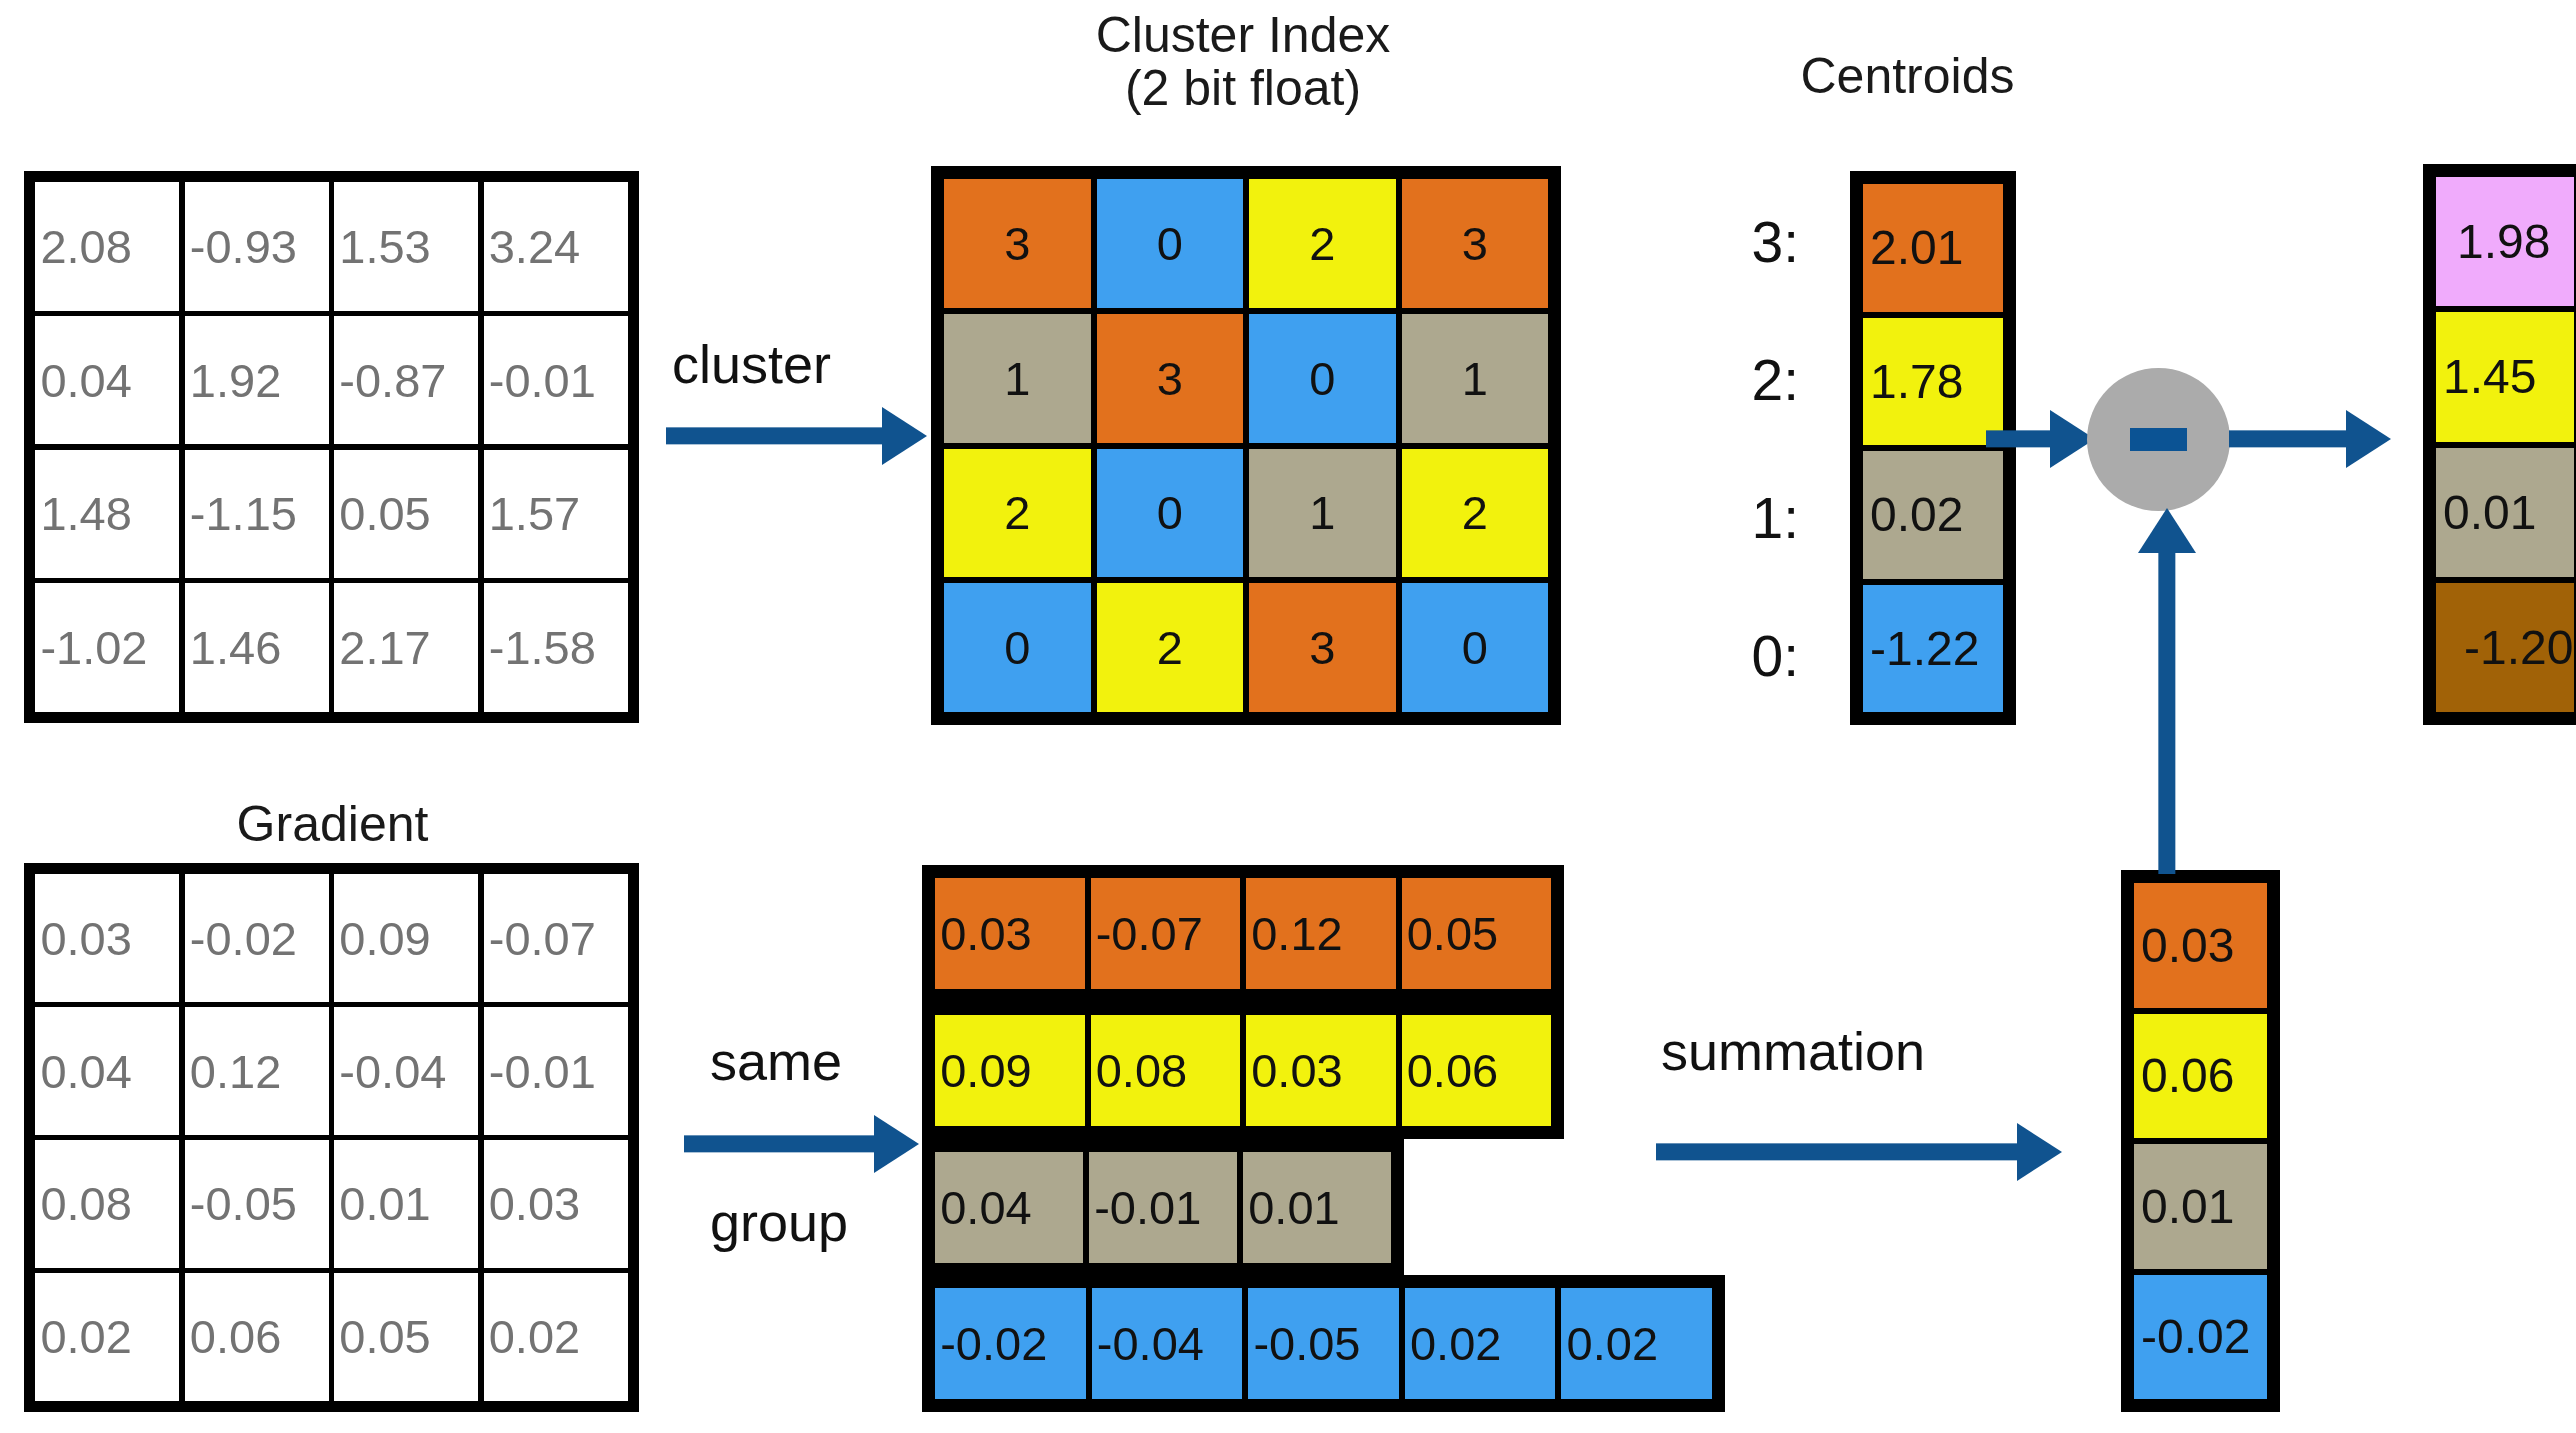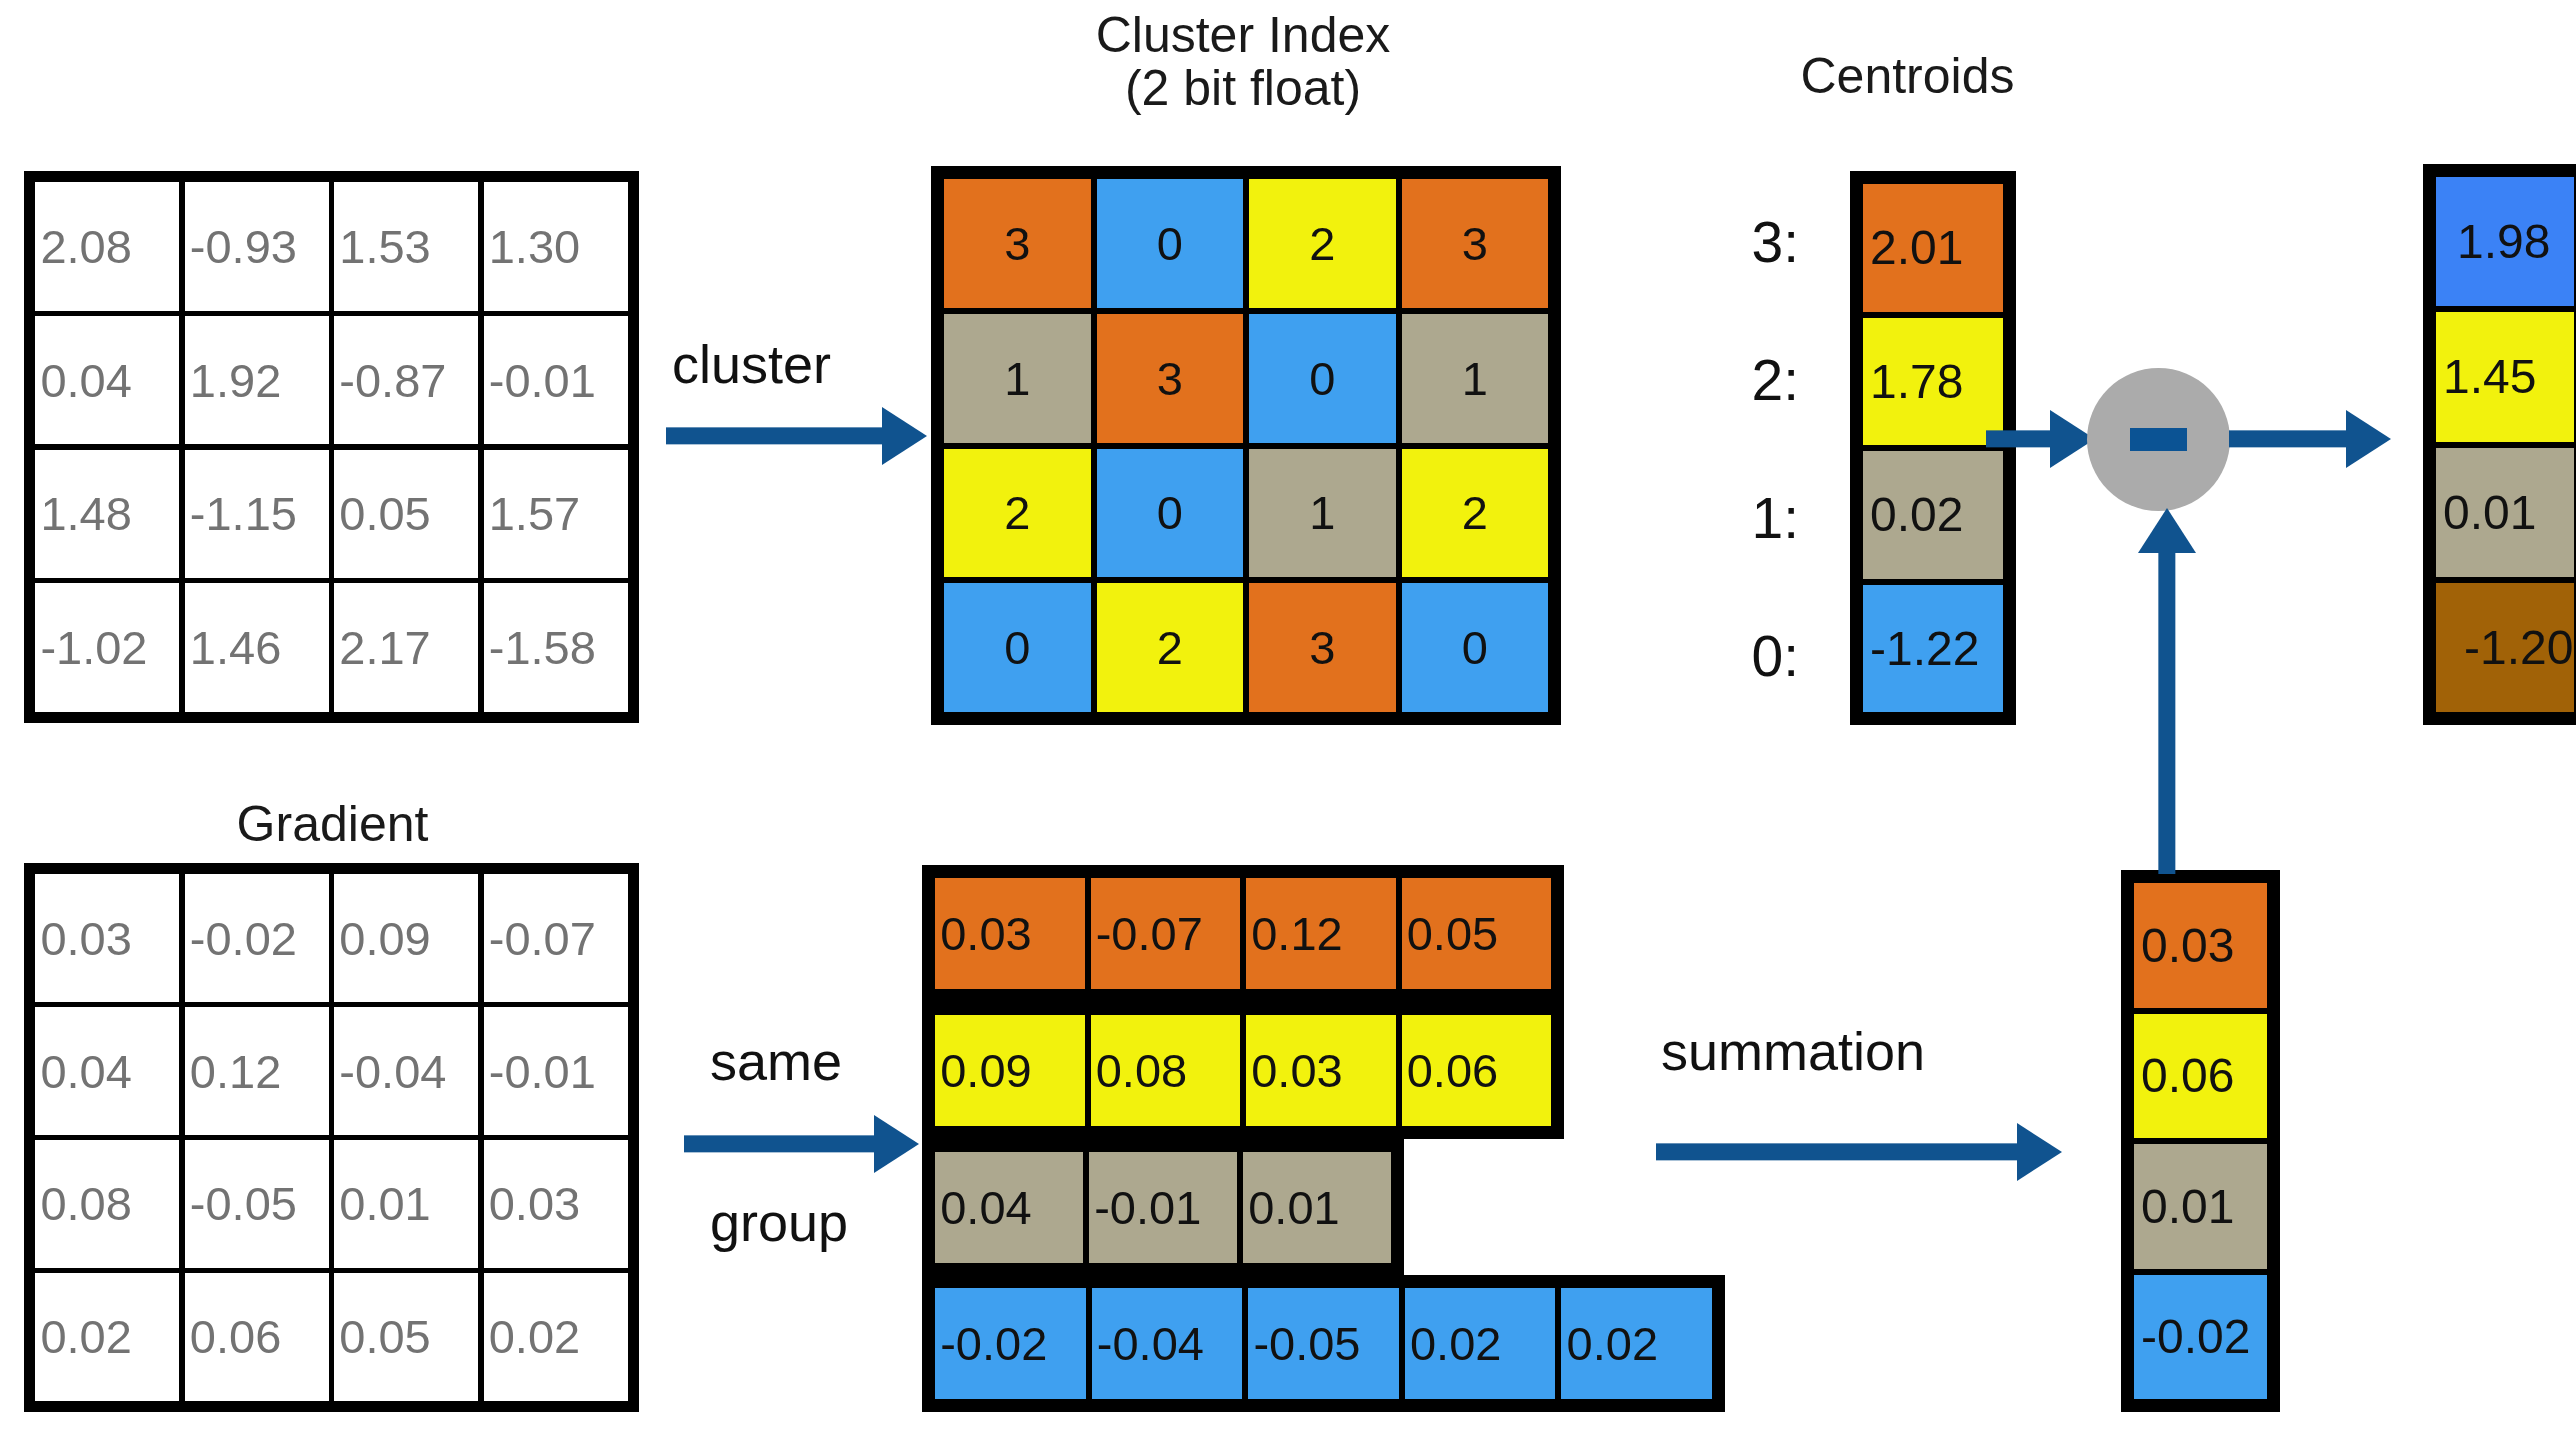--- a/index.html
+++ b/index.html
@@ -175,21 +175,21 @@
 </style>
 </head>
 <body>
 
 <div id="stage">
 
   <div class="abs matrix" id="weights-matrix" style="left: 24px; top: 171px; width: 615px; height: 552px; grid-template-columns: repeat(4, 1fr); grid-template-rows: repeat(4, 1fr);">
       <div class="cell">2.08</div>
       <div class="cell">-0.93</div>
       <div class="cell">1.53</div>
-      <div class="cell">1.30</div>
+      <div class="cell">3.24</div>
       <div class="cell">0.04</div>
       <div class="cell">1.92</div>
       <div class="cell">-0.87</div>
       <div class="cell">-0.01</div>
       <div class="cell">1.48</div>
       <div class="cell">-1.15</div>
       <div class="cell">0.05</div>
       <div class="cell">1.57</div>
       <div class="cell">-1.02</div>
       <div class="cell">1.46</div>
@@ -250,21 +250,21 @@
   <div class="op-node" style="left:2087px; top:368px; width:143px; height:143px;">
     <div class="minus"></div>
   </div>
 
   <div class="arrow-h" style="left:2229px; top:409px; width:162px; height:60px;">
     <div class="shaft" style="width:121px;"></div>
     <div class="head"></div>
   </div>
 
   <div class="abs strip" id="centroids-out-strip" style="left:2391px; top:164px; width:164px; height:561px;">
-      <div class="scell" style="background: #3b82f6; padding-left: 21px;">1.98</div>
+      <div class="scell" style="background: #f0abfc; padding-left: 21px;">1.98</div>
       <div class="scell" style="background: rgb(242, 242, 13);">1.45</div>
       <div class="scell" style="background: rgb(173, 168, 143);">0.01</div>
       <div class="scell" style="background: #a16207; padding-left: 28px;">-1.20</div>
     </div>
 
   <div class="abs title" style="left:26px; top:798px; width:613px;">Gradient</div>
   <div class="abs matrix" id="gradient-matrix" style="left: 24px; top: 863px; width: 615px; height: 549px; grid-template-columns: repeat(4, 1fr); grid-template-rows: repeat(4, 1fr);">
       <div class="cell">0.03</div>
       <div class="cell">-0.02</div>
       <div class="cell">0.09</div>

